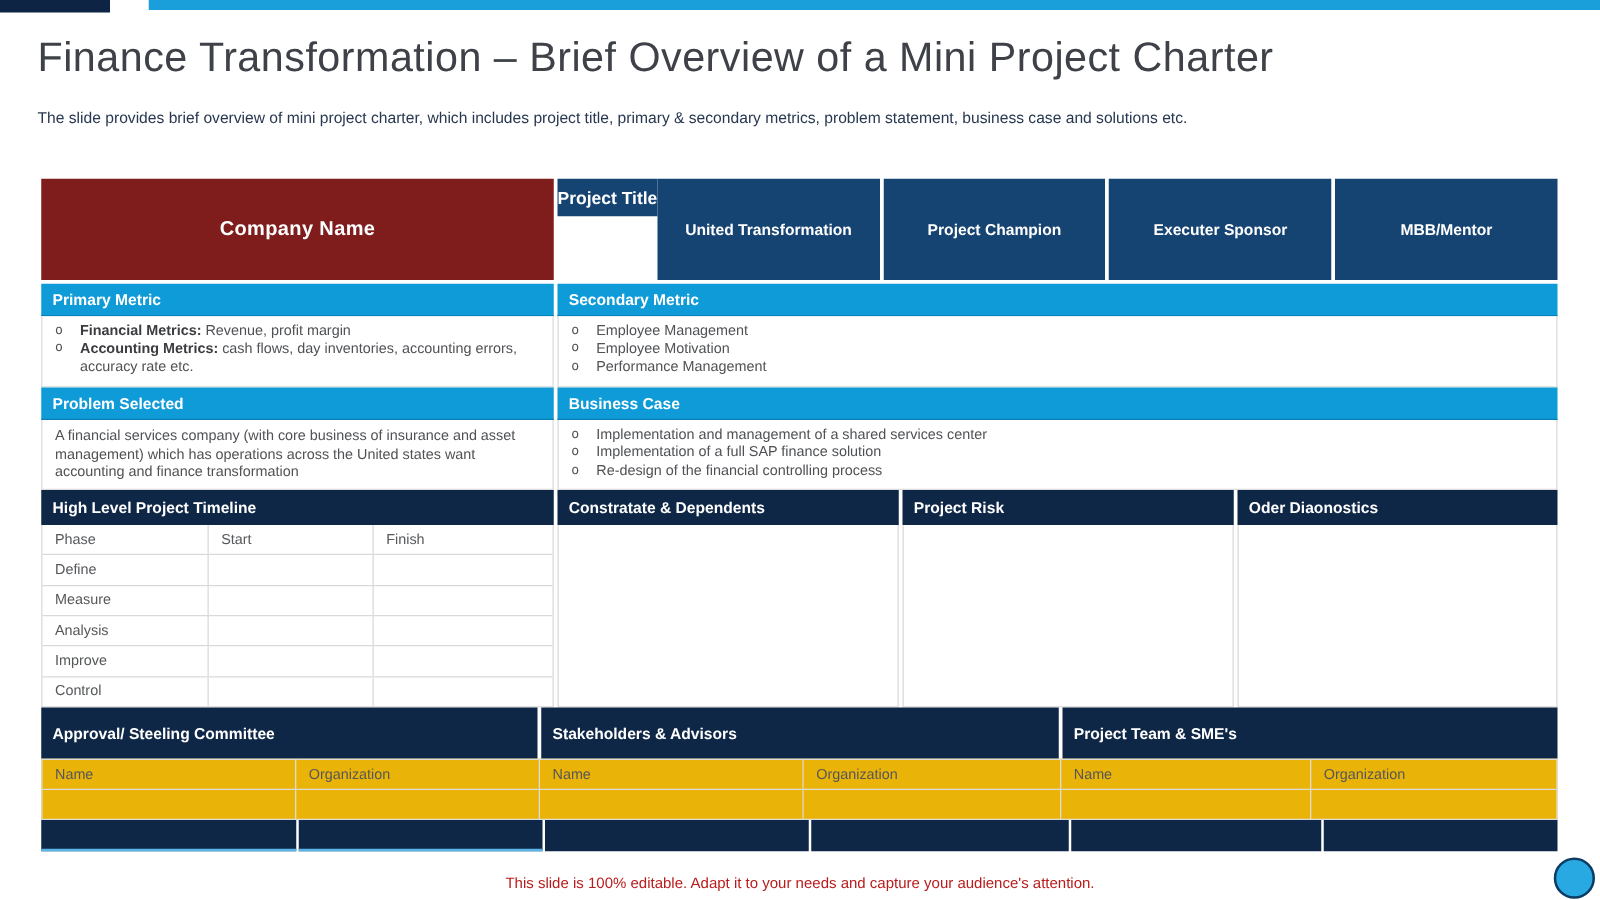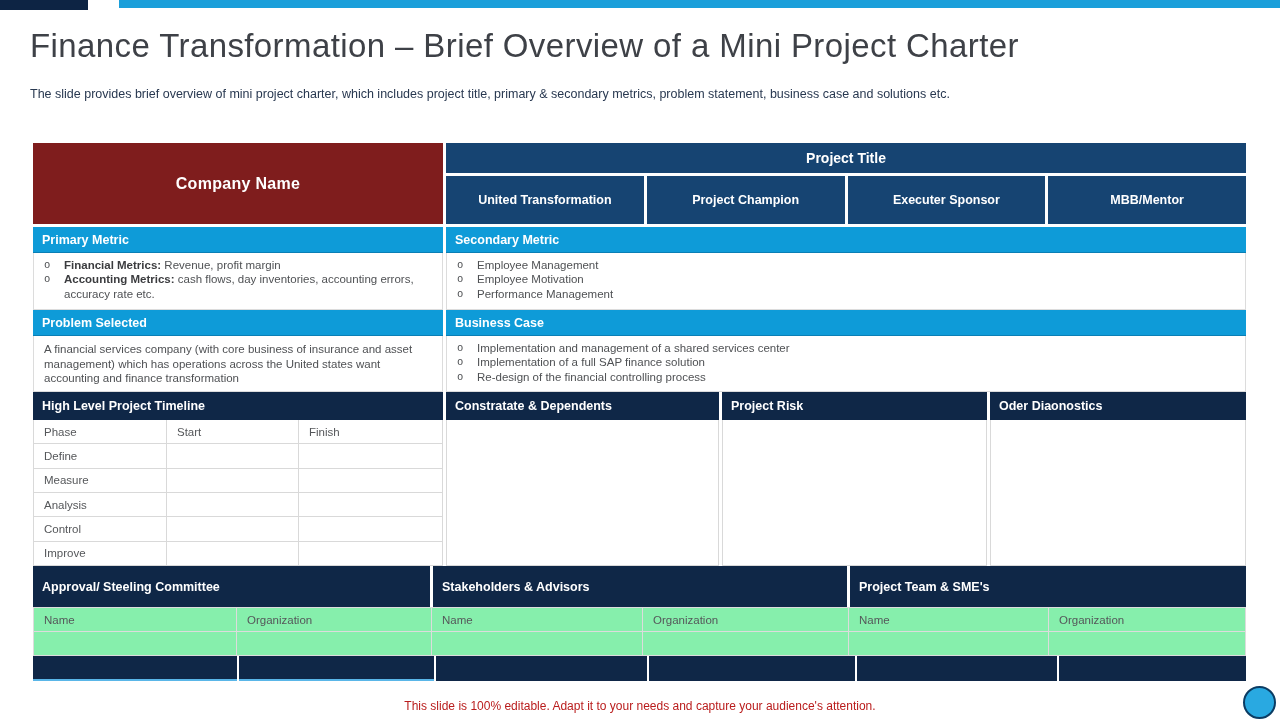--- a/index.html
+++ b/index.html
@@ -18,21 +18,21 @@
   .g2 > * + * { margin-left:2px; }
 
   .navy  { background:#0f2747; color:#fff; font-weight:bold; }
   .dnavy { background:#7f1d1d; color:#fff; font-weight:bold; }
   .mnavy { background:#164472; color:#fff; font-weight:bold; }
   .band  { background:#0e9bd8; color:#fff; font-weight:bold; }
 
   
   .r-head { height:81px; }
   .company { width:410px; display:flex; align-items:center; justify-content:center; font-size:16px; letter-spacing:.3px; }
-  .head-right { flex:1; margin-left:3px; display:flex; flex-direction:column; }
+  .head-right { flex:1; margin-left:3px; display:flex; flex-direction:row; }
   .pt-row { height:30px; margin-bottom:3px; display:flex; align-items:center; justify-content:center; font-size:14px; }
   .pt-cols { flex:1; display:flex; }
   .pt-cols > * + * { margin-left:3px; }
   .pt-col { flex:1; display:flex; align-items:center; justify-content:center; font-size:12.5px; text-align:center; }
 
   
   .r-band { height:26px; }
   .r-band.first { margin-top:3px; }
   .band-l { width:410px; display:flex; align-items:center; padding-left:9px; font-size:12.5px; border-bottom:1px solid #0a7fb5; }
   .band-r { flex:1; margin-left:3px; display:flex; align-items:center; padding-left:9px; font-size:12.5px; border-bottom:1px solid #0a7fb5; }
@@ -62,21 +62,21 @@
   .p-c2 { width:132px; height:100%; display:flex; align-items:center; padding-left:10px; border-right:1px solid #d9d9d9; }
   .p-c3 { flex:1; height:100%; }
   .mid-cell { border:1px solid #d9d9d9; border-top:none; background:#fff; }
   .m-2 { width:273px; margin-left:3px; } .m-3 { width:265px; margin-left:3px; } .m-4 { flex:1; margin-left:3px; }
 
   
   .r-bot { height:41px; }
   .b-1 { width:397px; } .b-2 { width:414px; } .b-3 { flex:1; }
   .r-bot > div { display:flex; align-items:center; padding-left:9px; font-size:12.5px; }
 
-  .r-no > div { border:1px solid #dcdcdc; border-left:none; background:#86efac; display:flex; align-items:center;
+  .r-no > div { border:1px solid #dcdcdc; border-left:none; background:#eab308; display:flex; align-items:center;
                 padding-left:10px; font-size:11.5px; color:#55575a; }
   .r-no > div:first-child { border-left:1px solid #dcdcdc; }
   .r-no.second > div { border-top:none; }
   .no-1 { width:204px; } .no-2 { width:195px; } .no-3 { width:211px; }
   .no-4 { width:206px; } .no-5 { width:200px; } .no-6 { flex:1; }
   .r-name  { height:25px; }
   .r-empty { height:24px; }
 
   .r-last { height:25px; }
   .r-last > div { background:#0f2747; }
@@ -196,26 +196,26 @@
         <div class="p-c1">Measure</div>
         <div class="p-c2"></div>
         <div class="p-c3"></div>
       </div>
       <div class="p-row">
         <div class="p-c1">Analysis</div>
         <div class="p-c2"></div>
         <div class="p-c3"></div>
       </div>
       <div class="p-row">
+        <div class="p-c1">Improve</div>
+        <div class="p-c2"></div>
+        <div class="p-c3"></div>
+      </div>
+      <div class="p-row">
         <div class="p-c1">Control</div>
-        <div class="p-c2"></div>
-        <div class="p-c3"></div>
-      </div>
-      <div class="p-row">
-        <div class="p-c1">Improve</div>
         <div class="p-c2"></div>
         <div class="p-c3"></div>
       </div>
     </div>
     <div class="mid-cell m-2"></div>
     <div class="mid-cell m-3"></div>
     <div class="mid-cell m-4"></div>
   </div>
 
   <div class="row r-bot">

